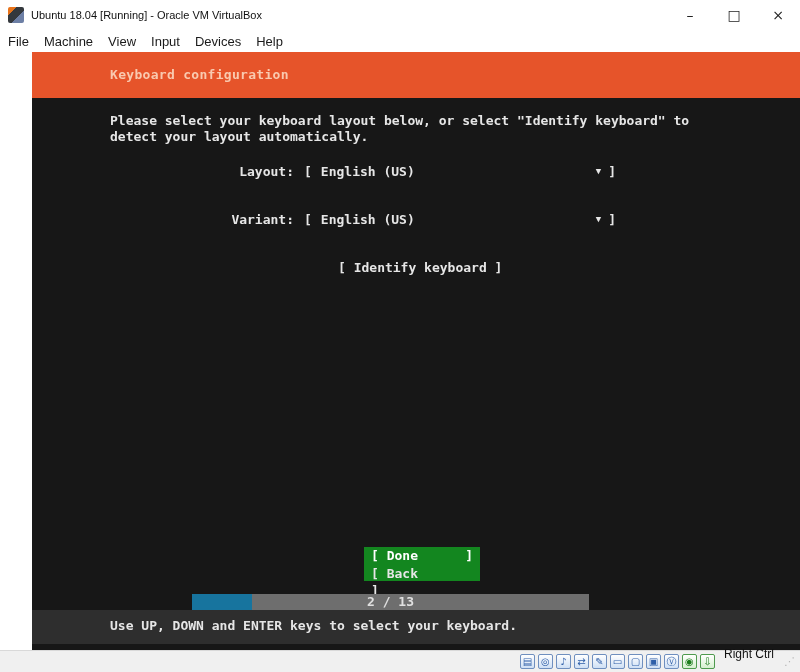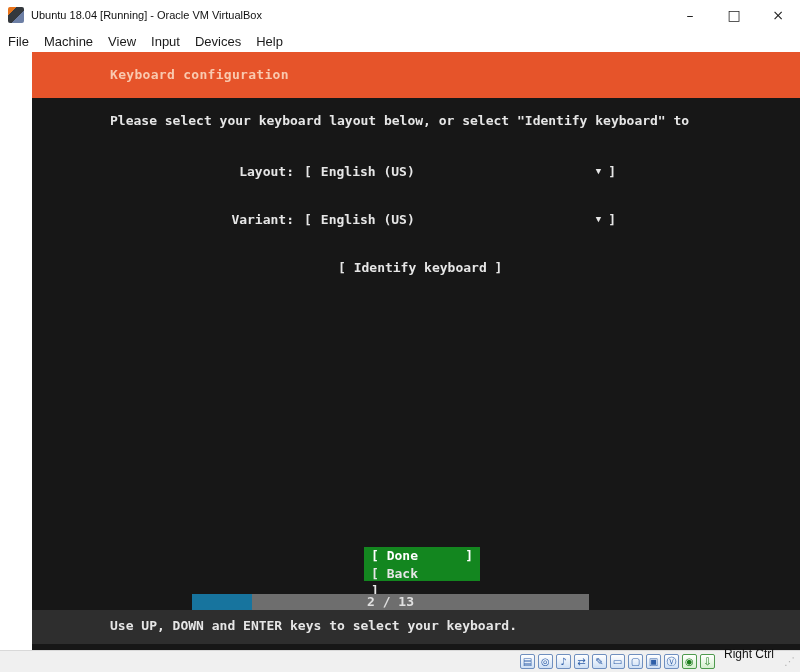--- a/index.html
+++ b/index.html
@@ -85,20 +85,21 @@
 </div>
 
 <div class="guest">
 
   <div class="inst-header">
     <span class="htitle">Keyboard configuration</span>
   </div>
 
   <div class="instruction">
     <div>Please select your keyboard layout below, or select "Identify keyboard" to</div>
+    <div>detect your layout automatically.</div>
   </div>
 
   <div class="field-row row-layout">
     <span class="field-label">Layout:</span>
     <div class="dropdown">
       <span class="dd-left">
         <span>[</span>
         <span>English (US)</span>
       </span>
       <span class="dd-right">

